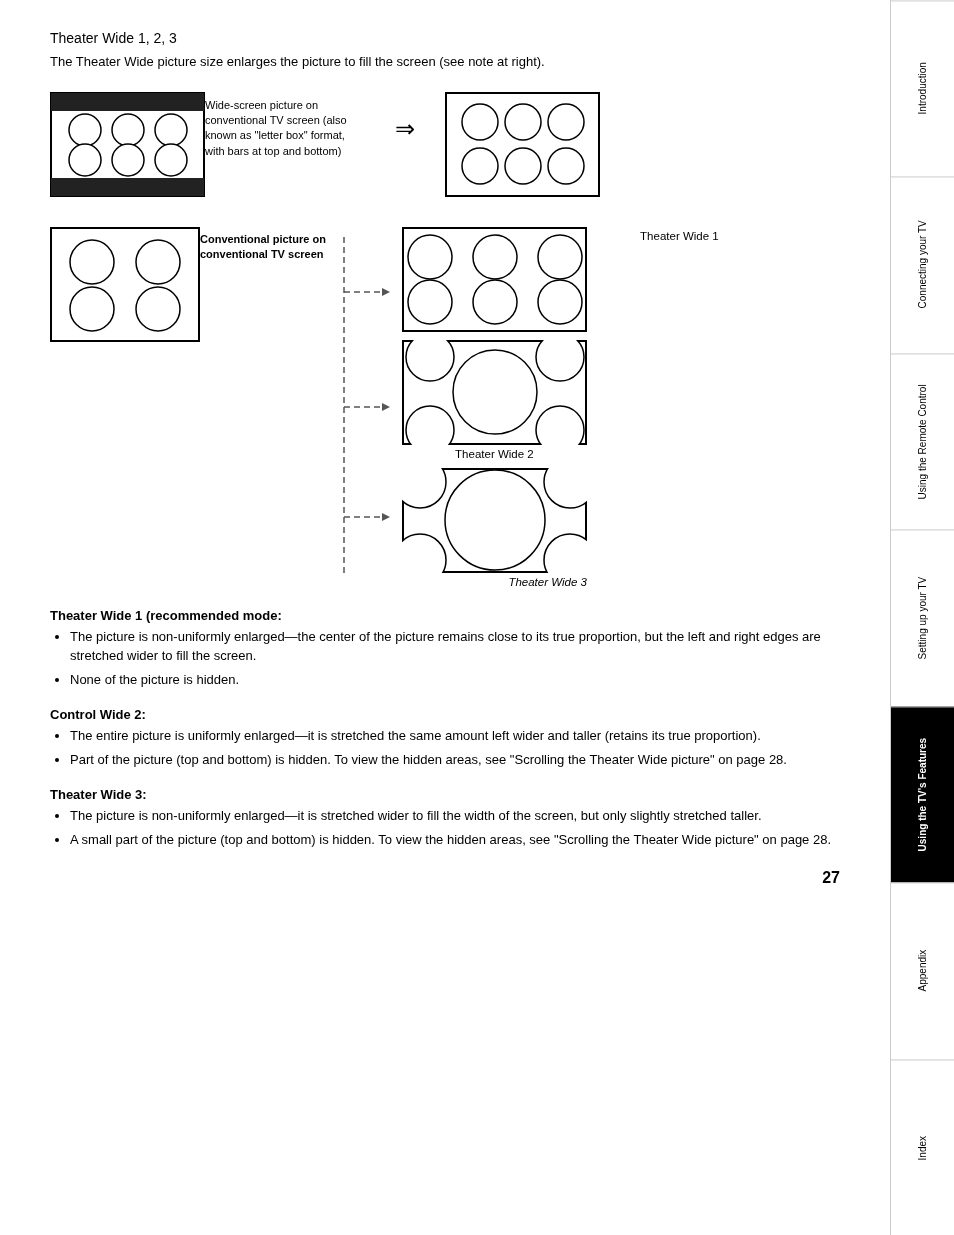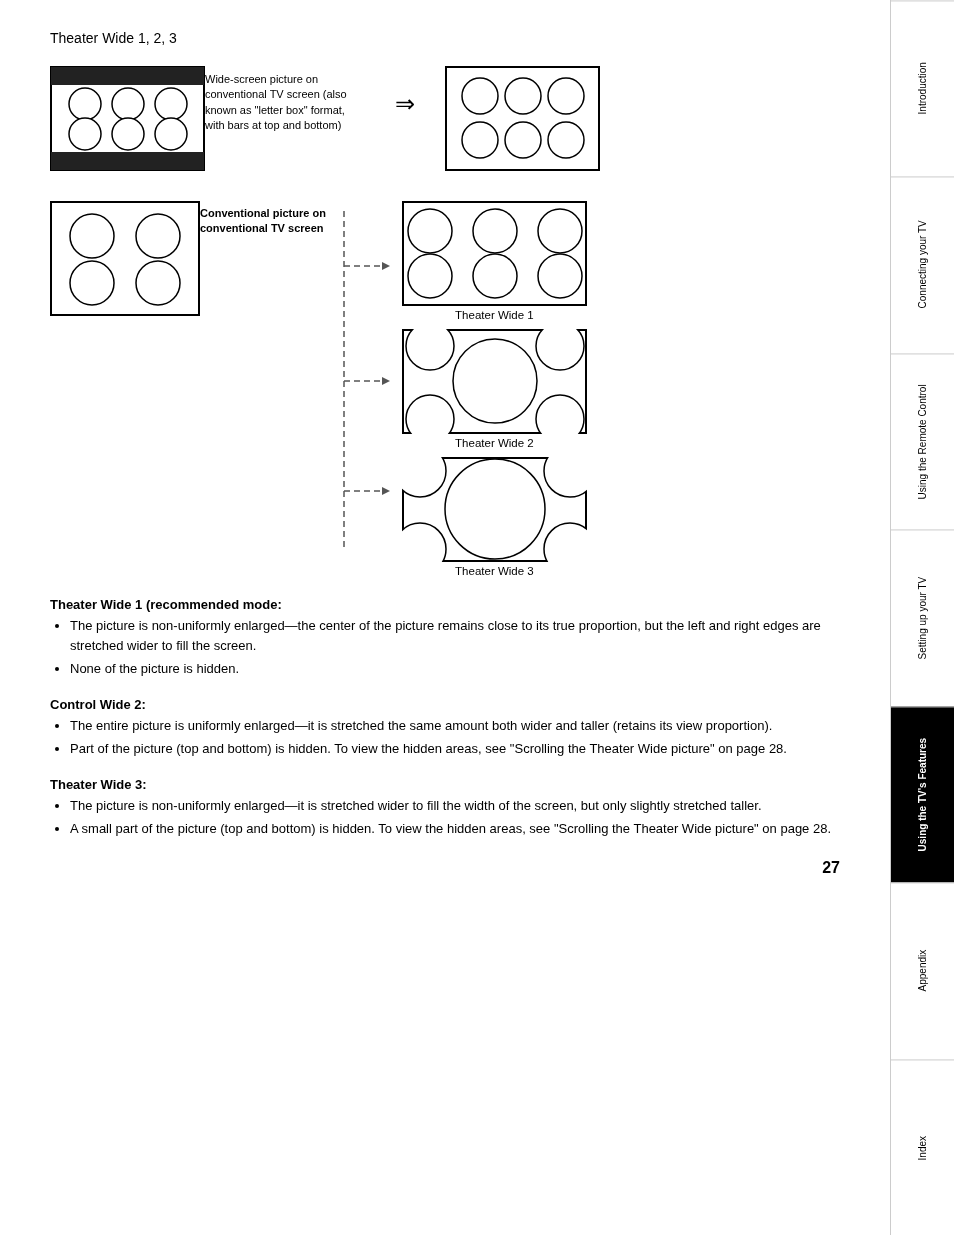--- a/index.html
+++ b/index.html
@@ -112,20 +112,21 @@
       margin-bottom: 30px;
     }
 
   </style>
 </head>
 <body>
 
 <div class="main-content">
 
   <h2>Theater Wide 1, 2, 3</h2>
+  <p>The Theater Wide picture size enlarges the picture to fill the screen (see note at right).</p>
 
   <div class="diagrams-top">
     <div class="diagram-group">
 
       <svg width="155" height="105">
 
         <rect x="1" y="1" width="153" height="103" fill="white" stroke="black" stroke-width="2"></rect>
 
         <rect x="1" y="1" width="153" height="18" fill="#222"></rect>
         <rect x="1" y="86" width="153" height="18" fill="#222"></rect>
@@ -181,35 +182,35 @@
         <line x1="10" y1="170" x2="48" y2="170" stroke="#555" stroke-width="1.5" stroke-dasharray="6,4"></line>
         <polygon points="48,166 56,170 48,174" fill="#555"></polygon>
 
         <line x1="10" y1="280" x2="48" y2="280" stroke="#555" stroke-width="1.5" stroke-dasharray="6,4"></line>
         <polygon points="48,276 56,280 48,284" fill="#555"></polygon>
       </svg>
     </div>
 
     <div style="display:flex;flex-direction:column;gap:8px;">
 
-      <div style="display:flex;flex-direction:column;align-items:flex-start;">
+      <div style="display:flex;flex-direction:row;align-items:flex-start;">
         <svg width="185" height="105">
           <rect x="1" y="1" width="183" height="103" fill="white" stroke="black" stroke-width="2"></rect>
 
           <circle cx="28" cy="30" r="22" fill="white" stroke="black" stroke-width="1.5"></circle>
           <circle cx="93" cy="30" r="22" fill="white" stroke="black" stroke-width="1.5"></circle>
           <circle cx="158" cy="30" r="22" fill="white" stroke="black" stroke-width="1.5"></circle>
           <circle cx="28" cy="75" r="22" fill="white" stroke="black" stroke-width="1.5"></circle>
           <circle cx="93" cy="75" r="22" fill="white" stroke="black" stroke-width="1.5"></circle>
           <circle cx="158" cy="75" r="22" fill="white" stroke="black" stroke-width="1.5"></circle>
         </svg>
         <div style="font-size:11.5px;text-align:center;margin-top:3px;width:185px;">Theater Wide 1</div>
       </div>
 
-      <div style="display:flex;flex-direction:column;align-items:center;">
+      <div style="display:flex;flex-direction:column;align-items:flex-start;">
         <svg width="185" height="105">
           <rect x="1" y="1" width="183" height="103" fill="white" stroke="black" stroke-width="2"></rect>
 
           <circle cx="28" cy="17" r="24" fill="white" stroke="black" stroke-width="1.5"></circle>
           <circle cx="93" cy="52" r="42" fill="white" stroke="black" stroke-width="1.5"></circle>
           <circle cx="158" cy="17" r="24" fill="white" stroke="black" stroke-width="1.5"></circle>
           <circle cx="28" cy="90" r="24" fill="white" stroke="black" stroke-width="1.5"></circle>
           <circle cx="158" cy="90" r="24" fill="white" stroke="black" stroke-width="1.5"></circle>
         </svg>
         <div style="font-size:11.5px;text-align:center;margin-top:3px;width:185px;">Theater Wide 2</div>
@@ -218,37 +219,37 @@
       <div style="display:flex;flex-direction:column;align-items:flex-start;">
         <svg width="185" height="105">
           <rect x="1" y="1" width="183" height="103" fill="white" stroke="black" stroke-width="2"></rect>
 
           <circle cx="18" cy="14" r="26" fill="white" stroke="black" stroke-width="1.5"></circle>
           <circle cx="168" cy="14" r="26" fill="white" stroke="black" stroke-width="1.5"></circle>
           <circle cx="93" cy="52" r="50" fill="white" stroke="black" stroke-width="1.5"></circle>
           <circle cx="18" cy="92" r="26" fill="white" stroke="black" stroke-width="1.5"></circle>
           <circle cx="168" cy="92" r="26" fill="white" stroke="black" stroke-width="1.5"></circle>
         </svg>
-        <div style="font-size:11.5px;text-align:center;margin-top:3px;width:185px;">Theater Wide 3</div>
+        <div style="font-size:11.5px;text-align:right;margin-top:3px;width:185px;font-style:italic;">Theater Wide 3</div>
       </div>
 
     </div>
   </div>
 
   <div>
 
     <h3>Theater Wide 1 (recommended mode:</h3>
     <ul>
       <li>The picture is non-uniformly enlarged—the center of the picture remains close to its true proportion, but the left and right edges are stretched wider to fill the screen.</li>
       <li>None of the picture is hidden.</li>
     </ul>
 
     <h3>Control Wide 2:</h3>
     <ul>
-      <li>The entire picture is uniformly enlarged—it is stretched the same amount both wider and taller (retains its view proportion).</li>
+      <li>The entire picture is uniformly enlarged—it is stretched the same amount left wider and taller (retains its true proportion).</li>
       <li>Part of the picture (top and bottom) is hidden. To view the hidden areas, see "Scrolling the Theater Wide picture" on page 28.</li>
     </ul>
 
     <h3>Theater Wide 3:</h3>
     <ul>
       <li>The picture is non-uniformly enlarged—it is stretched wider to fill the width of the screen, but only slightly stretched taller.</li>
       <li>A small part of the picture (top and bottom) is hidden. To view the hidden areas, see "Scrolling the Theater Wide picture" on page 28.</li>
     </ul>
 
   </div>

